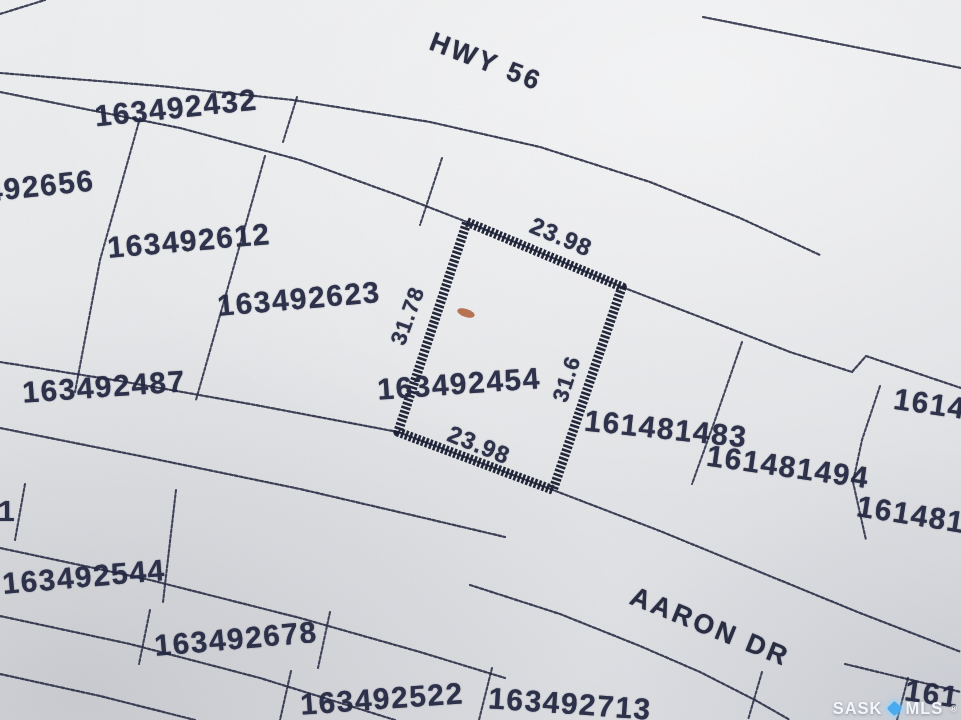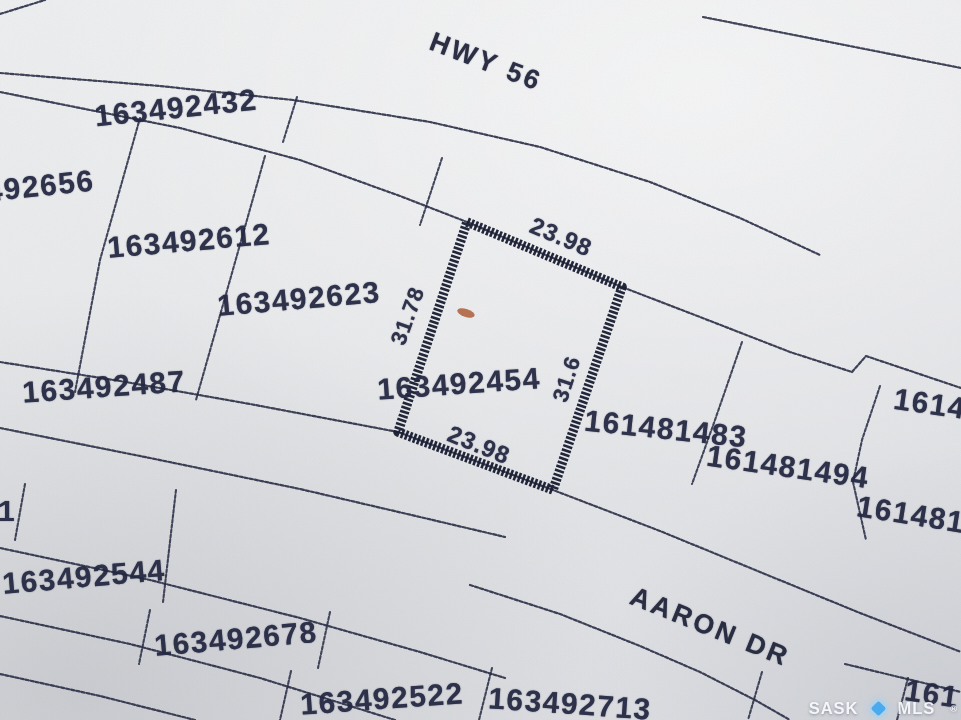--- a/index.html
+++ b/index.html
@@ -16,21 +16,21 @@
   .lbl{
     position:absolute;white-space:nowrap;font-weight:700;color:#232741;
     transform:translate(-50%,-50%) rotate(var(--r,0deg));
     letter-spacing:1.5px;opacity:.94;
     text-shadow:0 0 1.3px rgba(35,39,65,.75);
     font-size:30px;
   }
   .dim{font-size:22px;letter-spacing:1px;}
   .road{font-size:27px;letter-spacing:3px;color:#20243a;}
   .wm{
-    position:absolute;right:3px;bottom:2px;display:flex;align-items:center;gap:14px;
+    position:absolute;right:3px;bottom:2px;display:flex;align-items:center;gap:6px;
     font-weight:700;font-size:16.5px;letter-spacing:1px;
     color:rgba(252,252,254,.92);text-shadow:0 1px 3px rgba(95,105,128,.65);
   }
   .wm .diamond{
     width:11px;height:11px;background:#49aaf0;transform:rotate(45deg);
     box-shadow:0 0 6px 2px rgba(140,210,255,.8);border-radius:2px;display:inline-block;
   }
   .wm sup{font-size:9px;margin-left:1px;}
 </style>
 </head>

